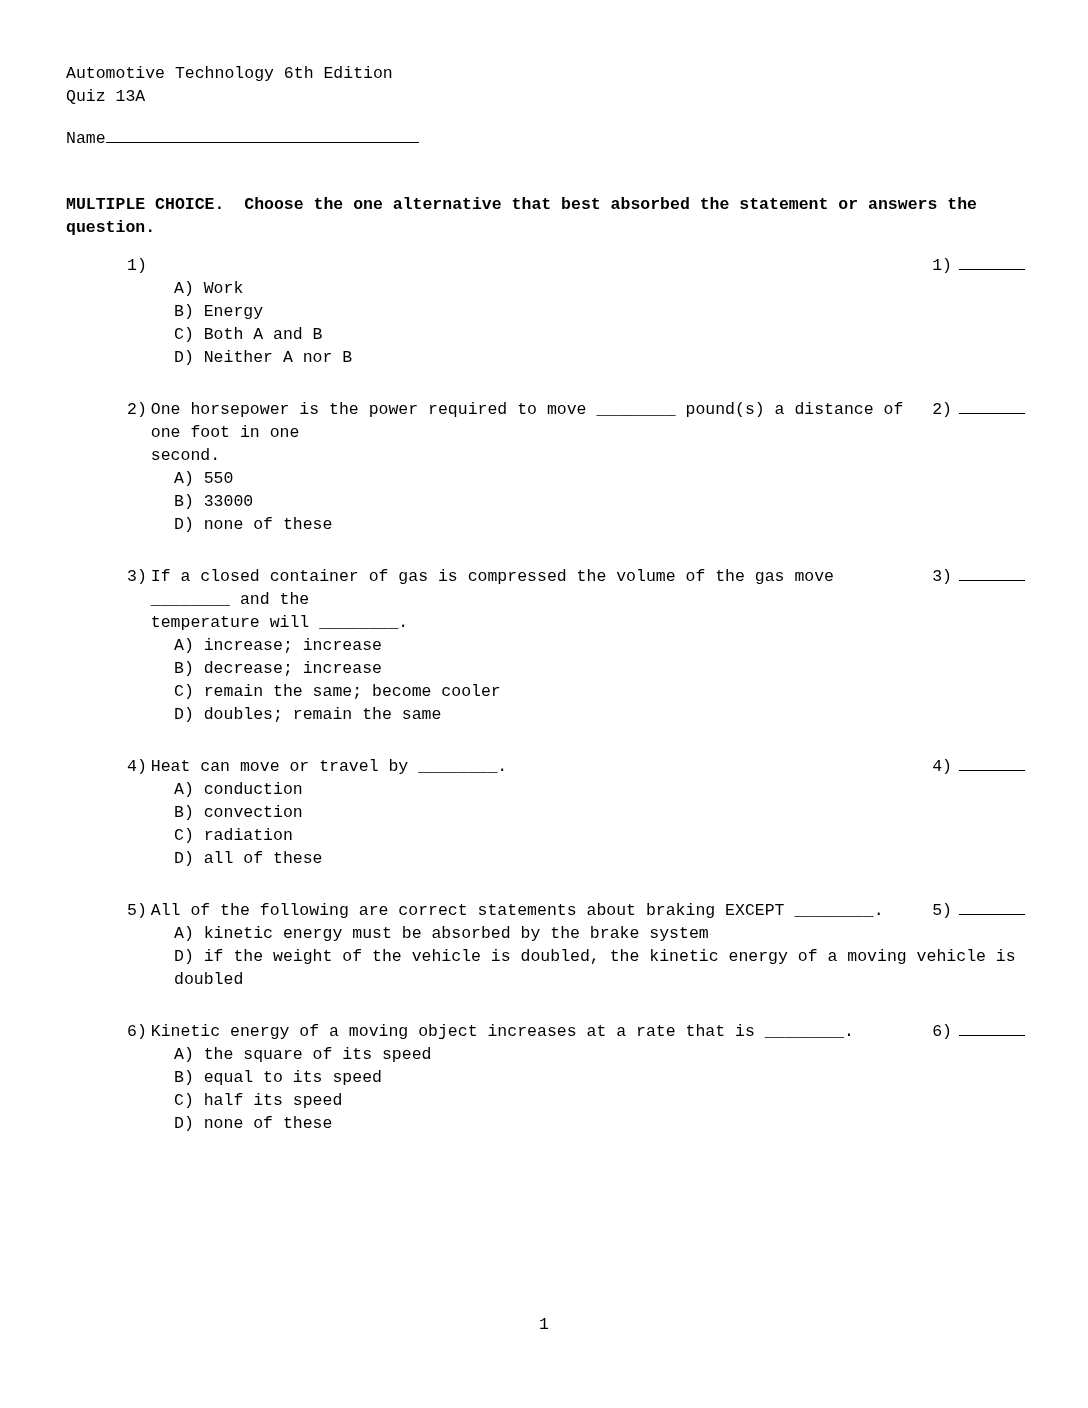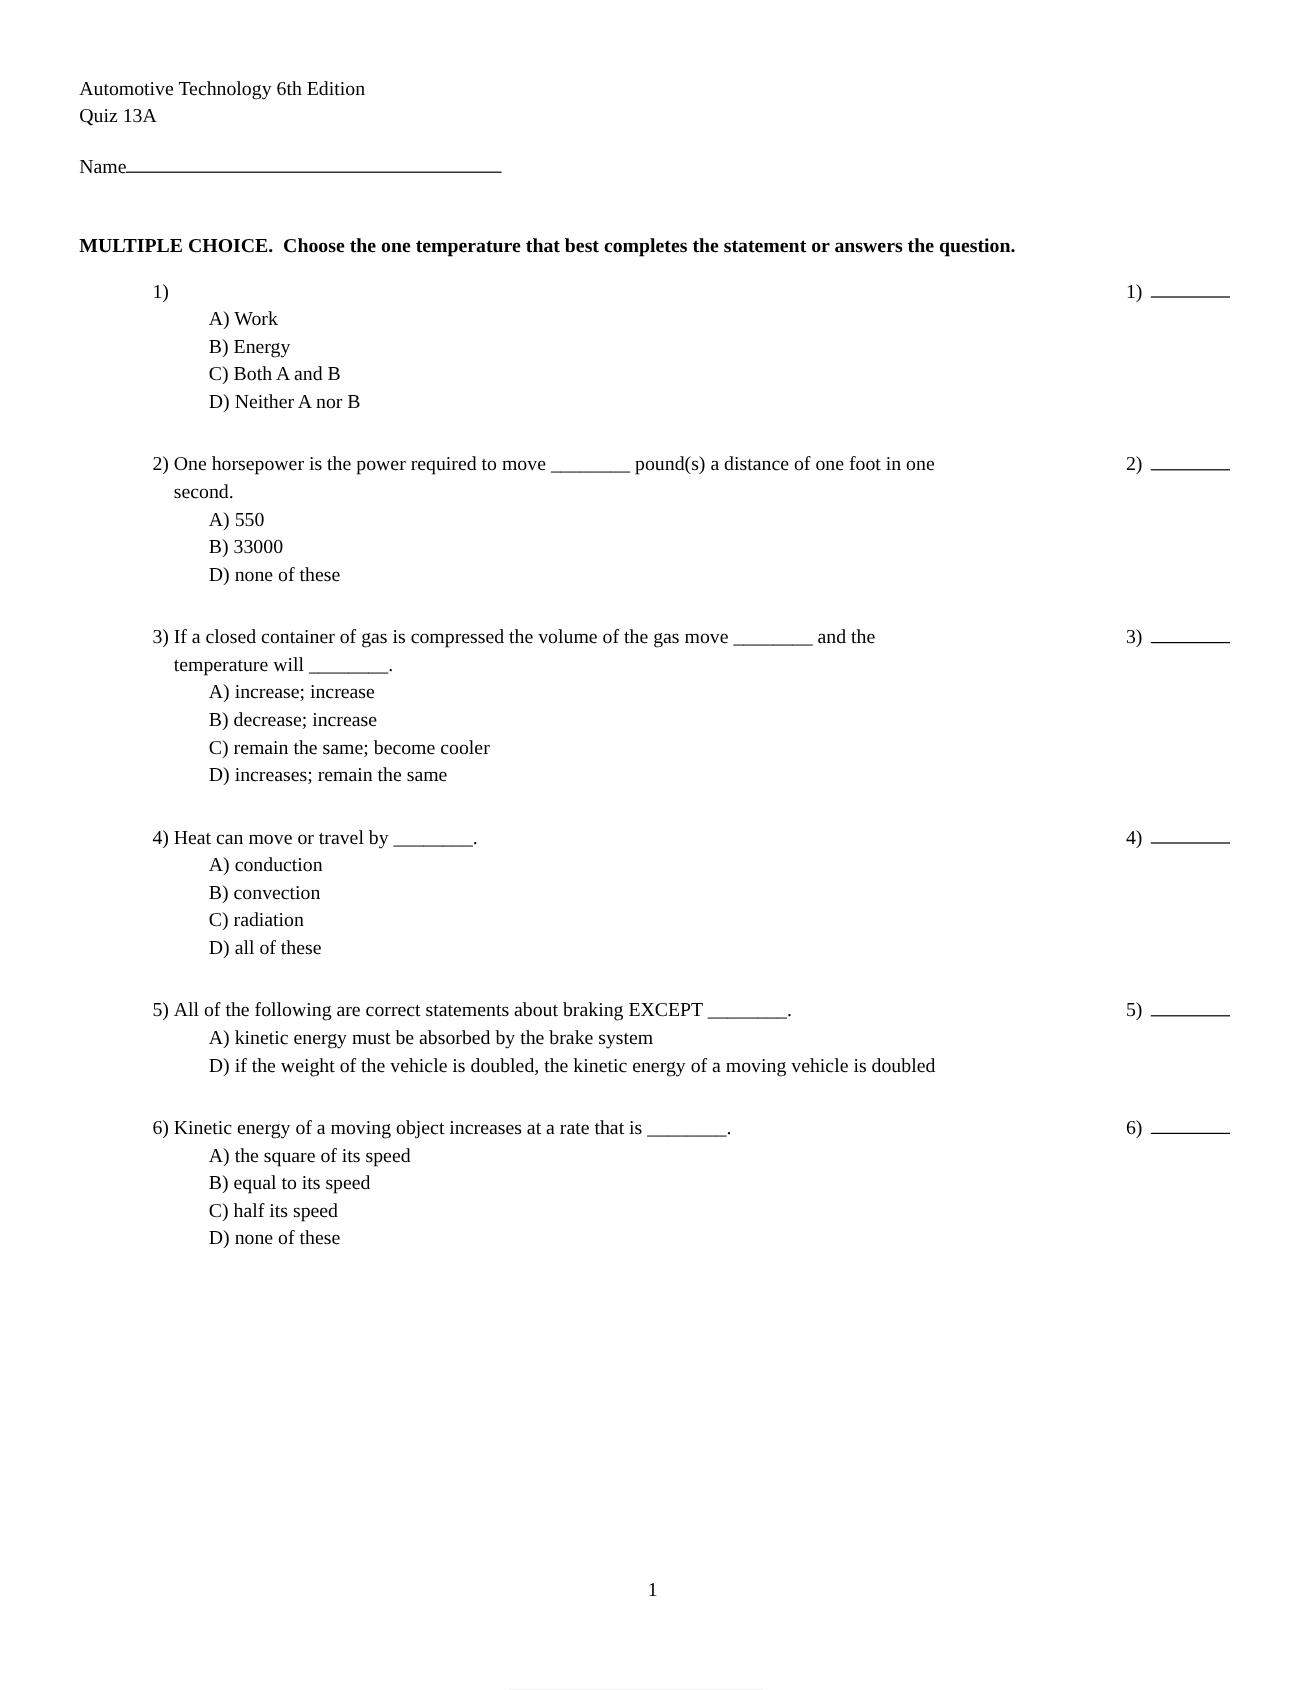--- a/index.html
+++ b/index.html
@@ -2,21 +2,21 @@
 <html><head>
 <meta charset="utf-8">
 <style>
   html,body{margin:0;padding:0;background:#e8e8e8;}
   .page{
     position:relative;
     width:1088px;height:1408px;
     margin:0 auto;
     background:#ffffff;
     color:#000000;
-    font-family:Liberation Serif, serif;
+    font-family:Liberation Mono, monospace;
     font-size:16.5px;
     line-height:23px;
     box-sizing:border-box;
     padding:62px 0 0 66px;
   }
   .header-line{white-space:nowrap;}
   .name-row{margin-top:19px;white-space:nowrap;}
   .name-blank{
     display:inline-block;
     width:313px;height:15px;
@@ -62,21 +62,21 @@
 </head>
 <body>
 
 <div class="page">
 
   <div class="header-line">Automotive Technology 6th Edition</div>
   <div class="header-line">Quiz 13A</div>
 
   <div class="name-row"><span>Name</span><span class="name-blank"></span></div>
 
-  <div class="instructions">MULTIPLE CHOICE.  Choose the one temperature that best completes the statement or answers the question.</div>
+  <div class="instructions">MULTIPLE CHOICE.  Choose the one alternative that best absorbed the statement or answers the question.</div>
 
   <div class="questions">
 
     <div class="question">
       <div class="q-row">
         <span class="q-num">1)</span>
       </div>
       <div class="options">
         <div class="option">A) Work</div>
         <div class="option">B) Energy</div>
@@ -107,21 +107,21 @@
         <span class="q-num">3)</span>
         <div class="q-text">
           <div>If a closed container of gas is compressed the volume of the gas move ________ and the</div>
           <div>temperature will ________.</div>
         </div>
       </div>
       <div class="options">
         <div class="option">A) increase; increase</div>
         <div class="option">B) decrease; increase</div>
         <div class="option">C) remain the same; become cooler</div>
-        <div class="option">D) increases; remain the same</div>
+        <div class="option">D) doubles; remain the same</div>
       </div>
       <div class="answer-slot"><span class="a-num">3)</span><span class="a-line"></span></div>
     </div>
 
     <div class="question">
       <div class="q-row">
         <span class="q-num">4)</span>
         <div class="q-text">
           <div>Heat can move or travel by ________.</div>
           <div></div>

